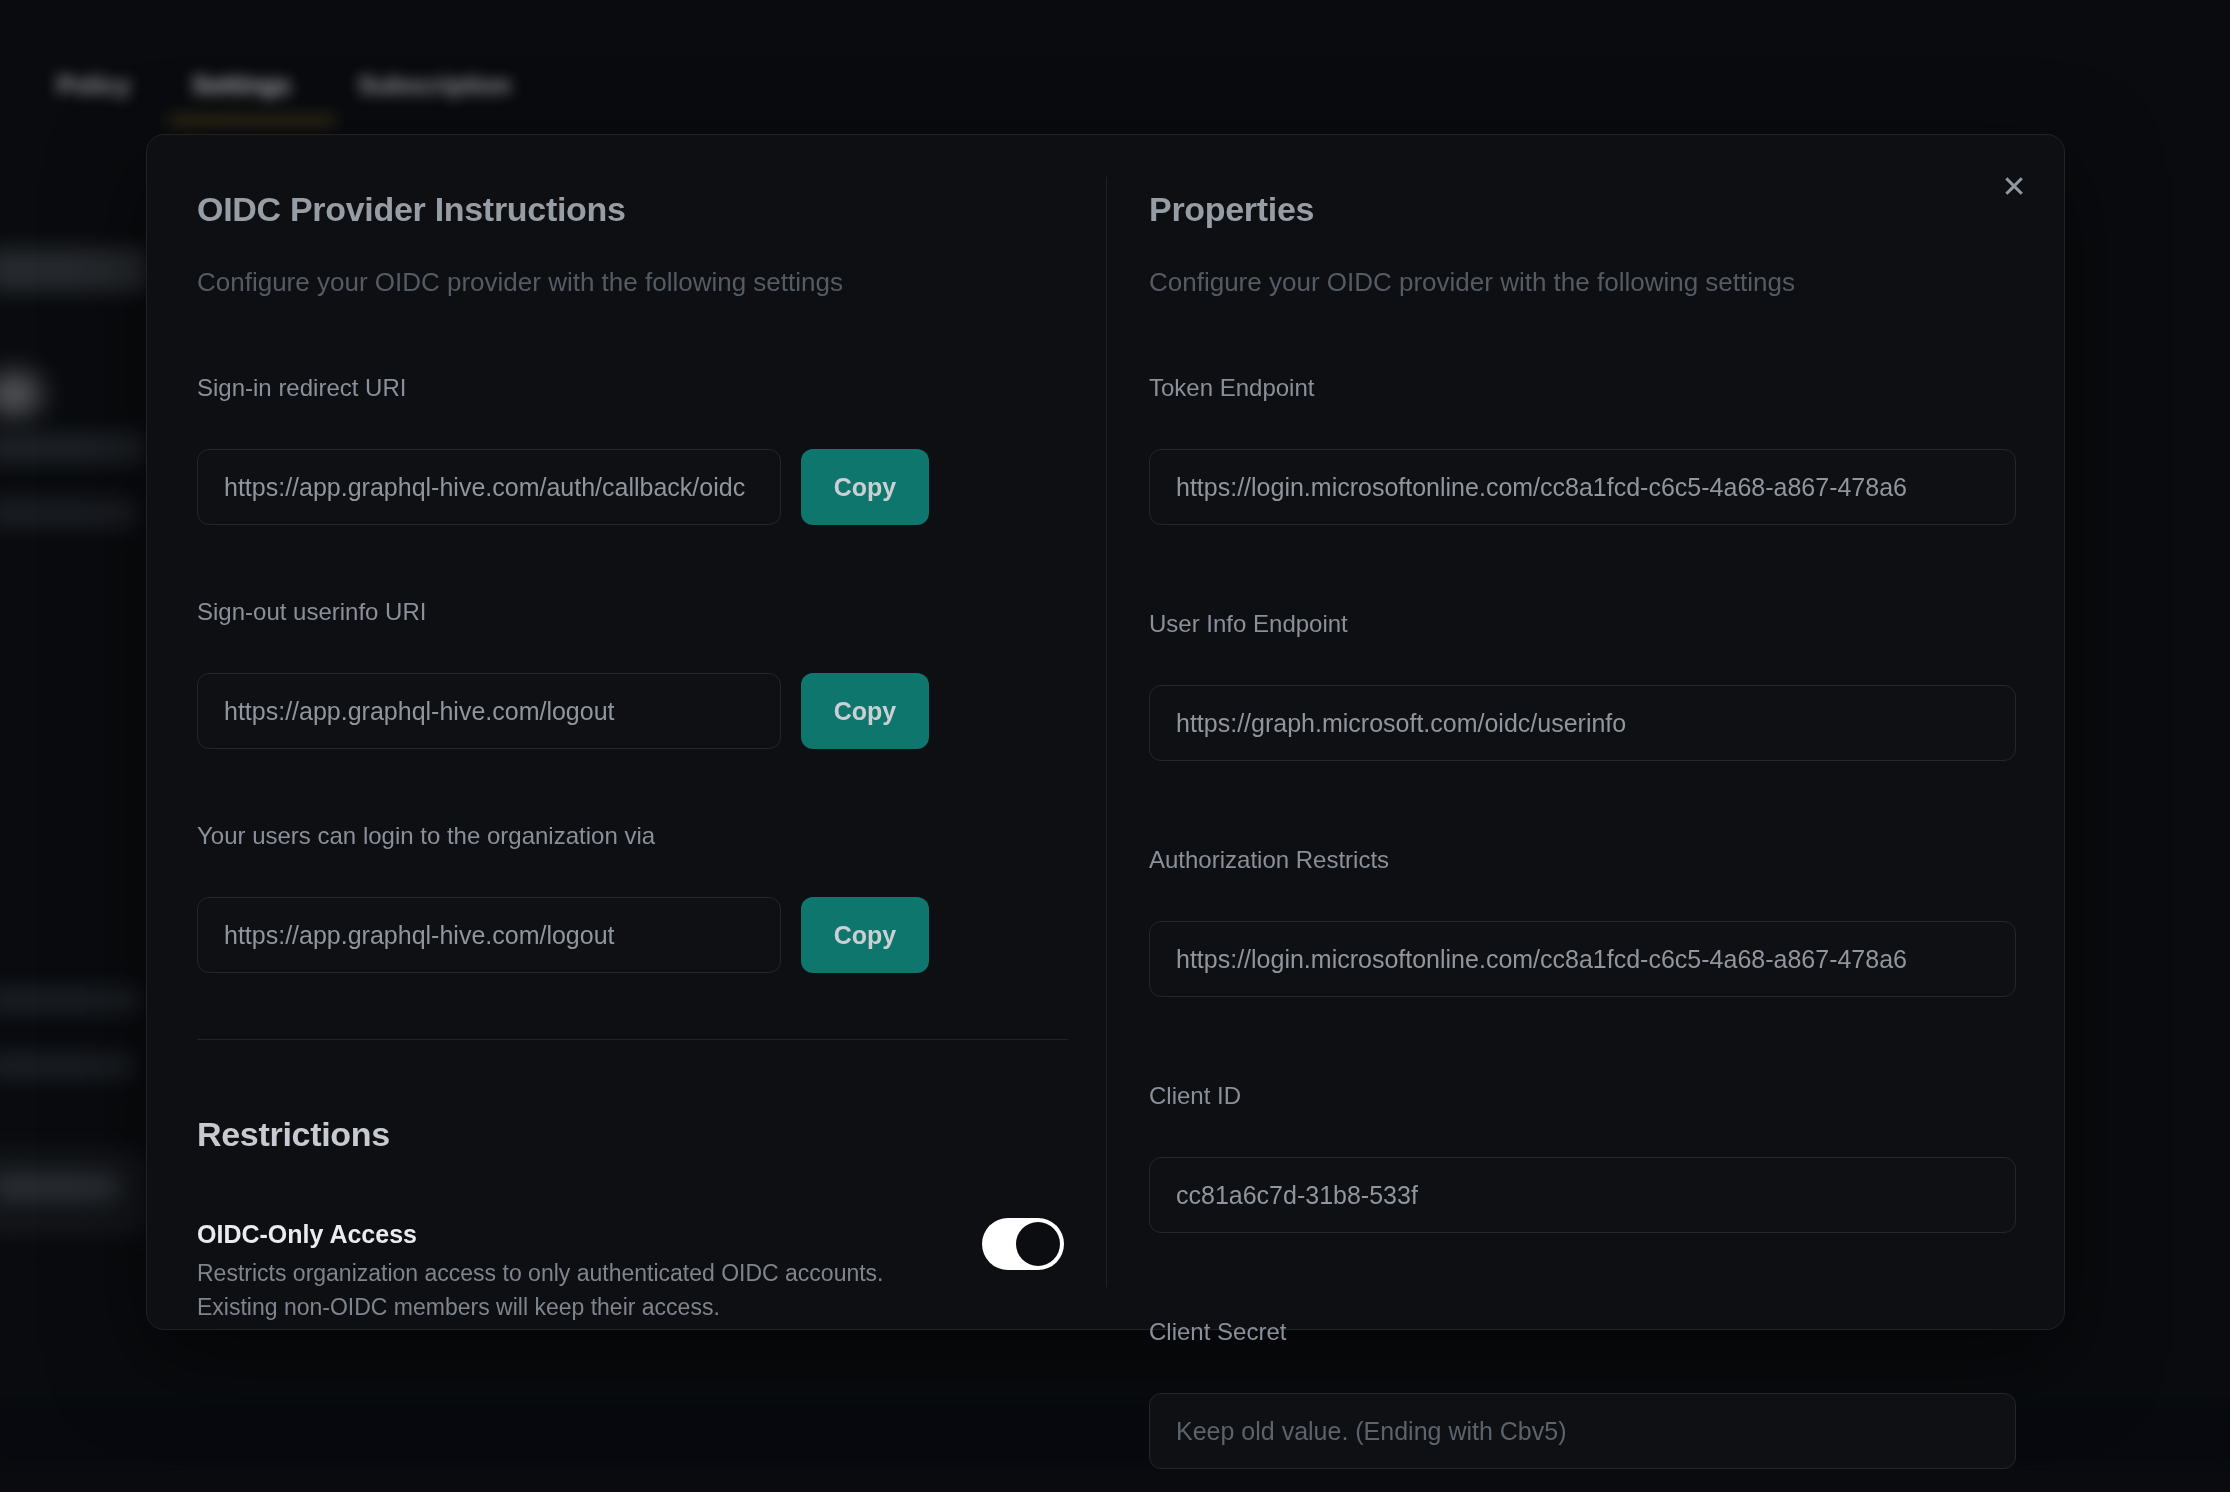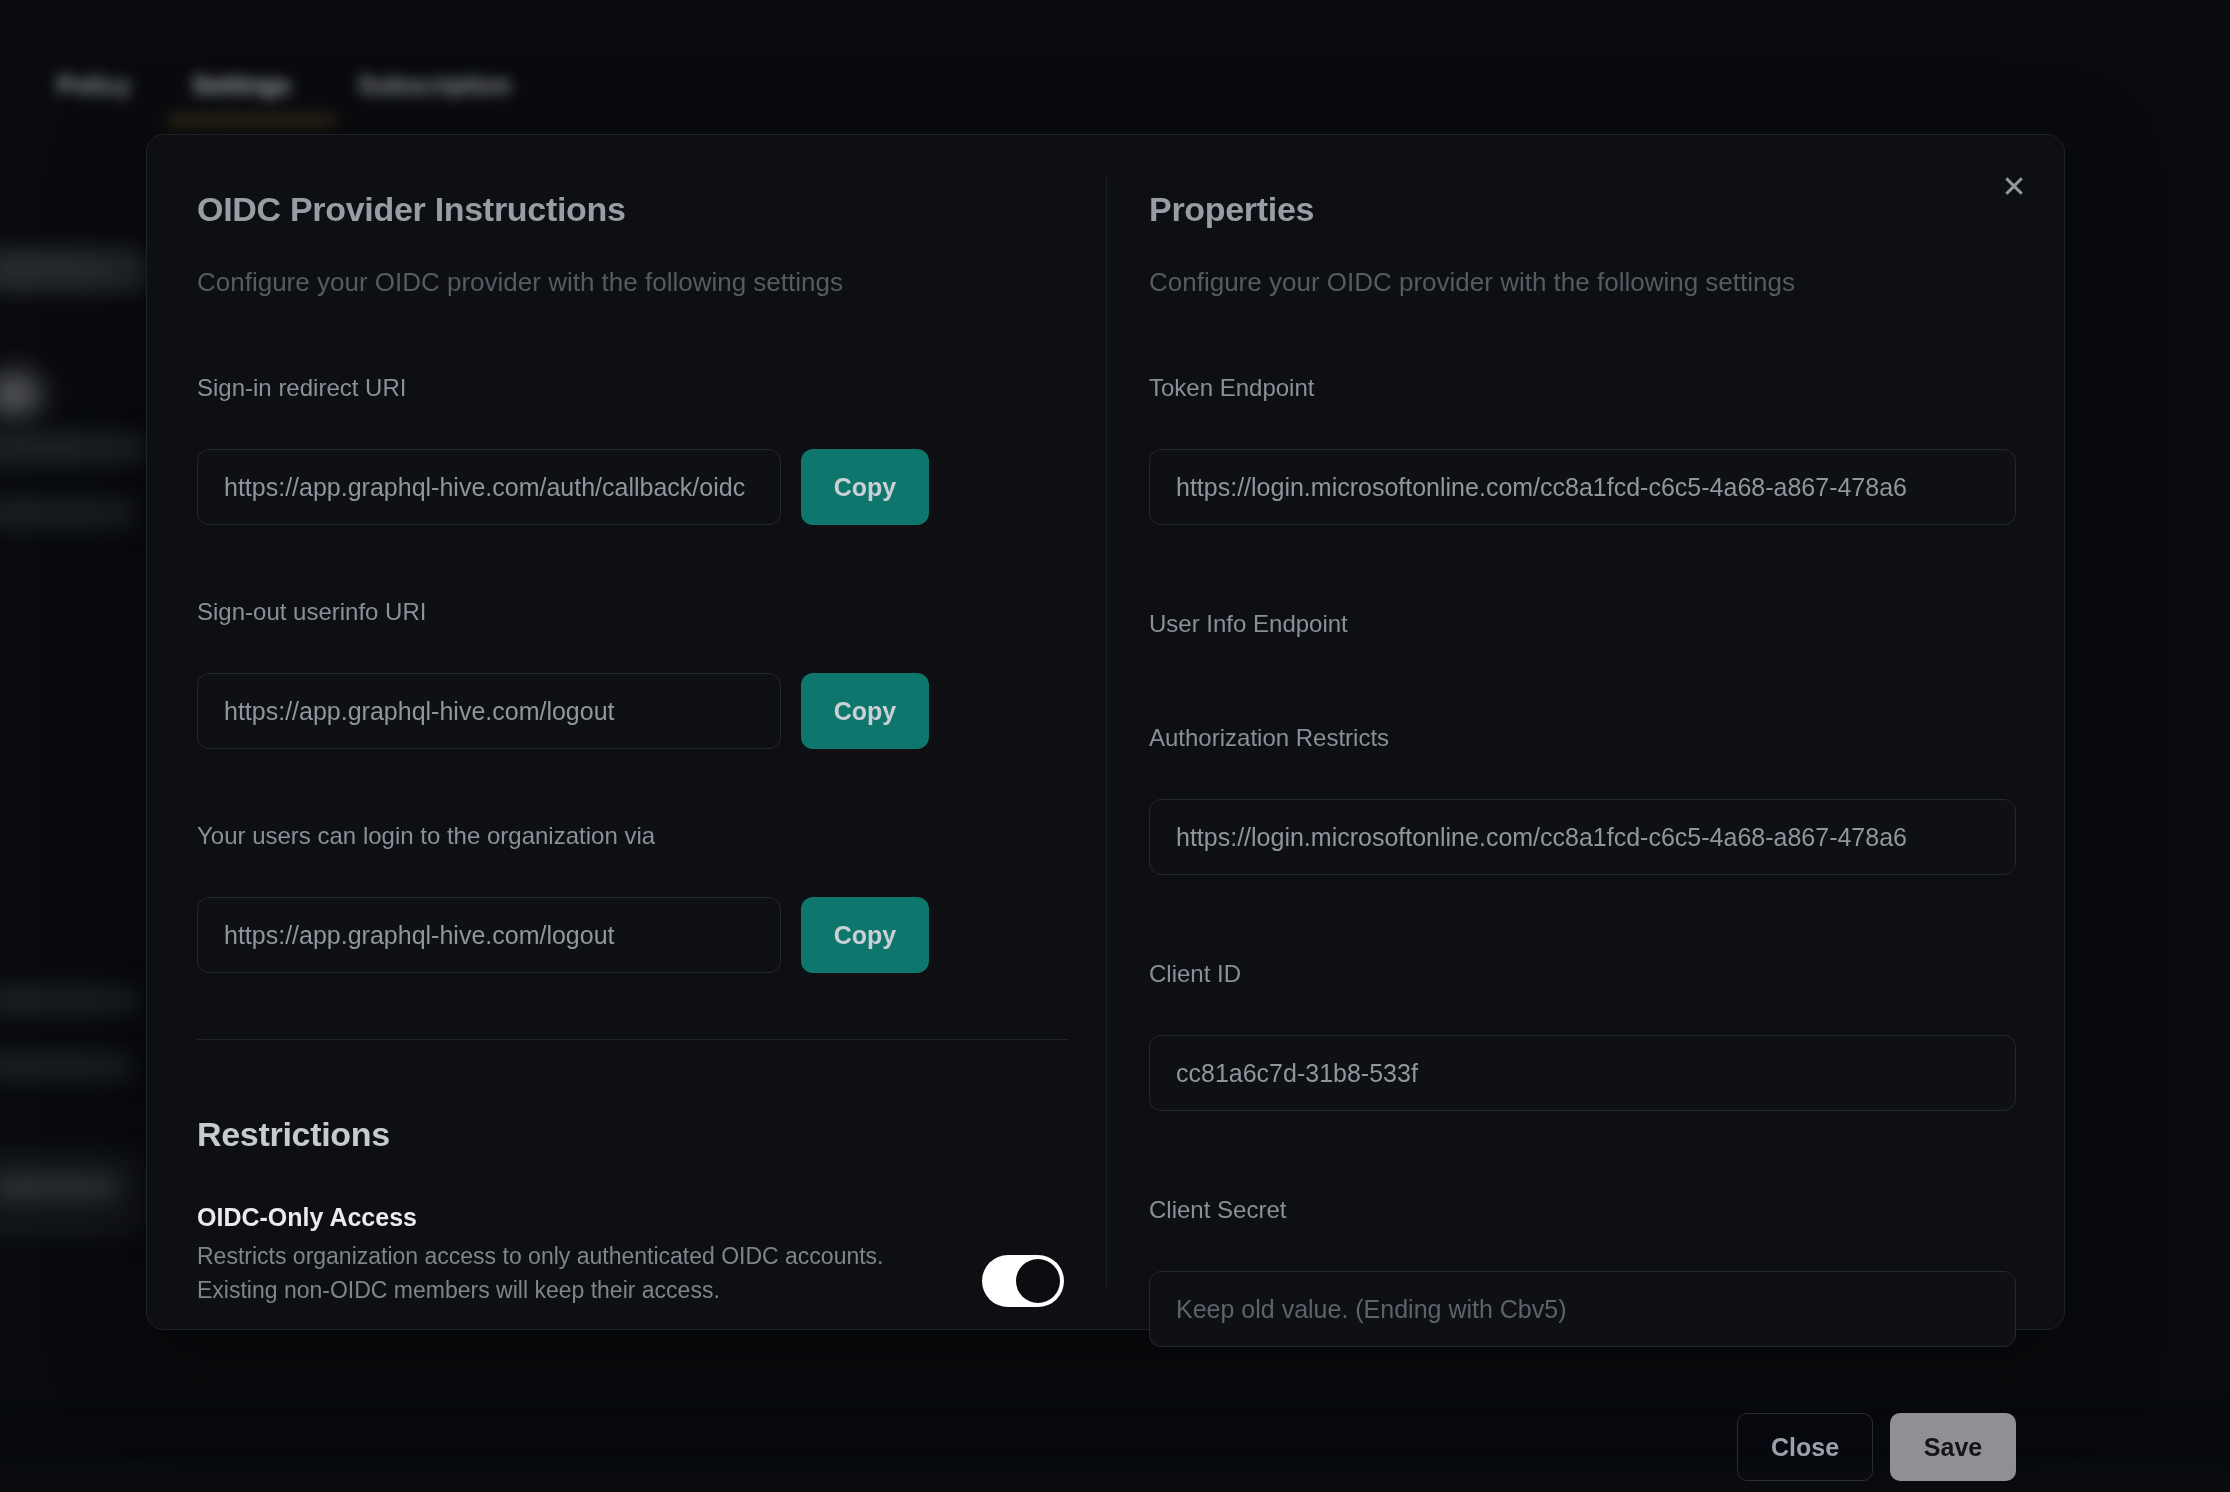--- a/index.html
+++ b/index.html
@@ -76,21 +76,21 @@
     font-family: "Liberation Sans", sans-serif;
   }
 
   .h-divider { border: none; border-top: 1px solid #1f2227; margin: 38px 0 0 0; }
 
   .restrictions-title {
     margin-top: 44px; font-size: 34px; font-weight: 700; color: #c7cbd1;
     letter-spacing: -0.3px; line-height: 44px;
   }
   .restriction-row {
-    margin-top: 17px; display: flex; align-items: flex-end; padding-right: 4px;
+    margin-top: 34px; display: flex; align-items: flex-start; padding-right: 4px;
   }
   .restriction-text { max-width: 712px; }
   .restriction-title { font-size: 25px; font-weight: 600; color: #e9ebee; line-height: 32px; }
   .restriction-desc { margin-top: 6px; font-size: 23px; color: #7f858d; line-height: 34px; }
 
   .switch {
     margin-left: auto; width: 82px; height: 52px; border-radius: 26px;
     border: none; background: #2a2d33; position: relative; cursor: pointer; flex: none;
   }
   .switch[data-state="on"] { background: #ffffff; }
@@ -177,20 +177,23 @@
     <div class="col col-right">
       <div class="dlg-title">Properties</div>
       <div class="dlg-subtitle">Configure your OIDC provider with the following settings</div>
 
       <div class="field-label first">Token Endpoint</div>
       <div class="input-line">
         <input class="text-input" value="https://login.microsoftonline.com/cc8a1fcd-c6c5-4a68-a867-478a6" style="">
       </div>
 
       <div class="field-label">User Info Endpoint</div>
+      <div class="input-line">
+        <input class="text-input" value="https://graph.microsoft.com/oidc/userinfo" style="">
+      </div>
 
       <div class="field-label">Authorization Restricts</div>
       <div class="input-line">
         <input class="text-input" value="https://login.microsoftonline.com/cc8a1fcd-c6c5-4a68-a867-478a6" style="">
       </div>
 
       <div class="field-label">Client ID</div>
       <div class="input-line">
         <input class="text-input" value="cc81a6c7d-31b8-533f" style="">
       </div>

